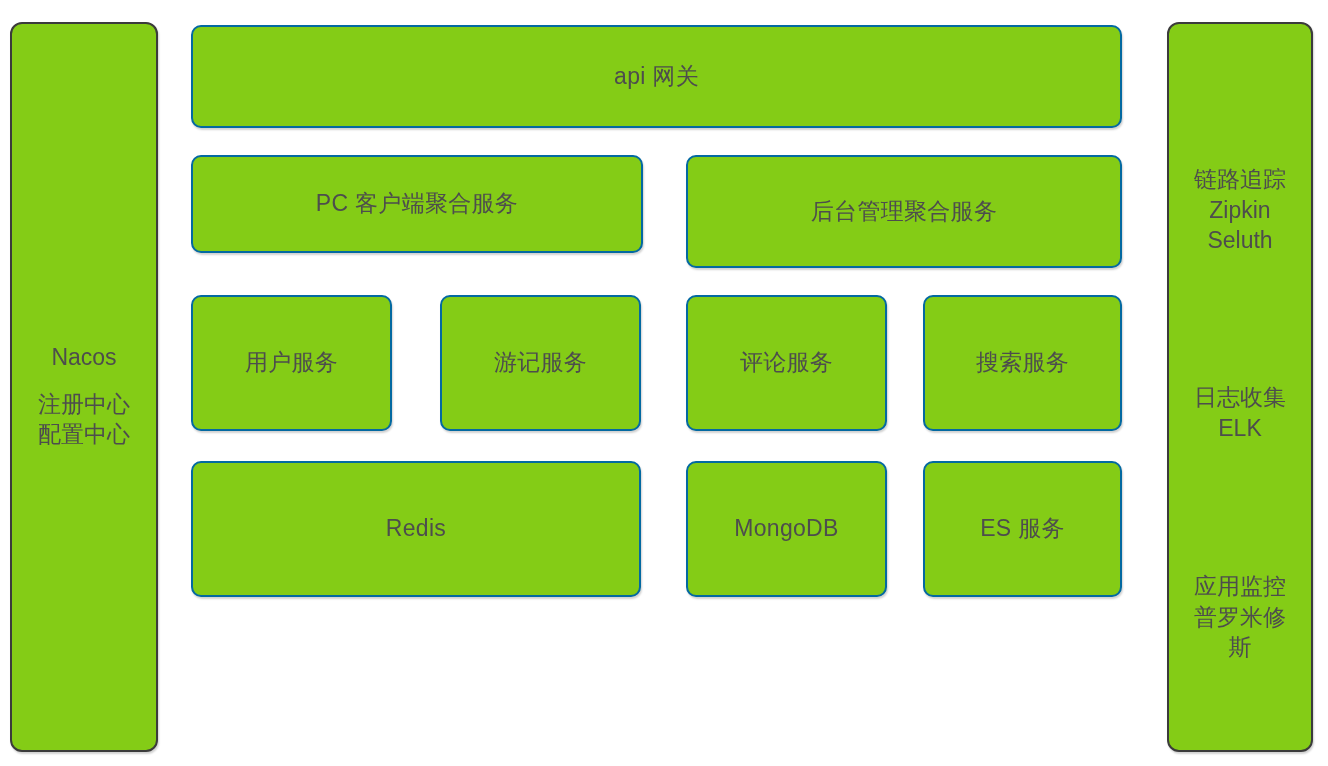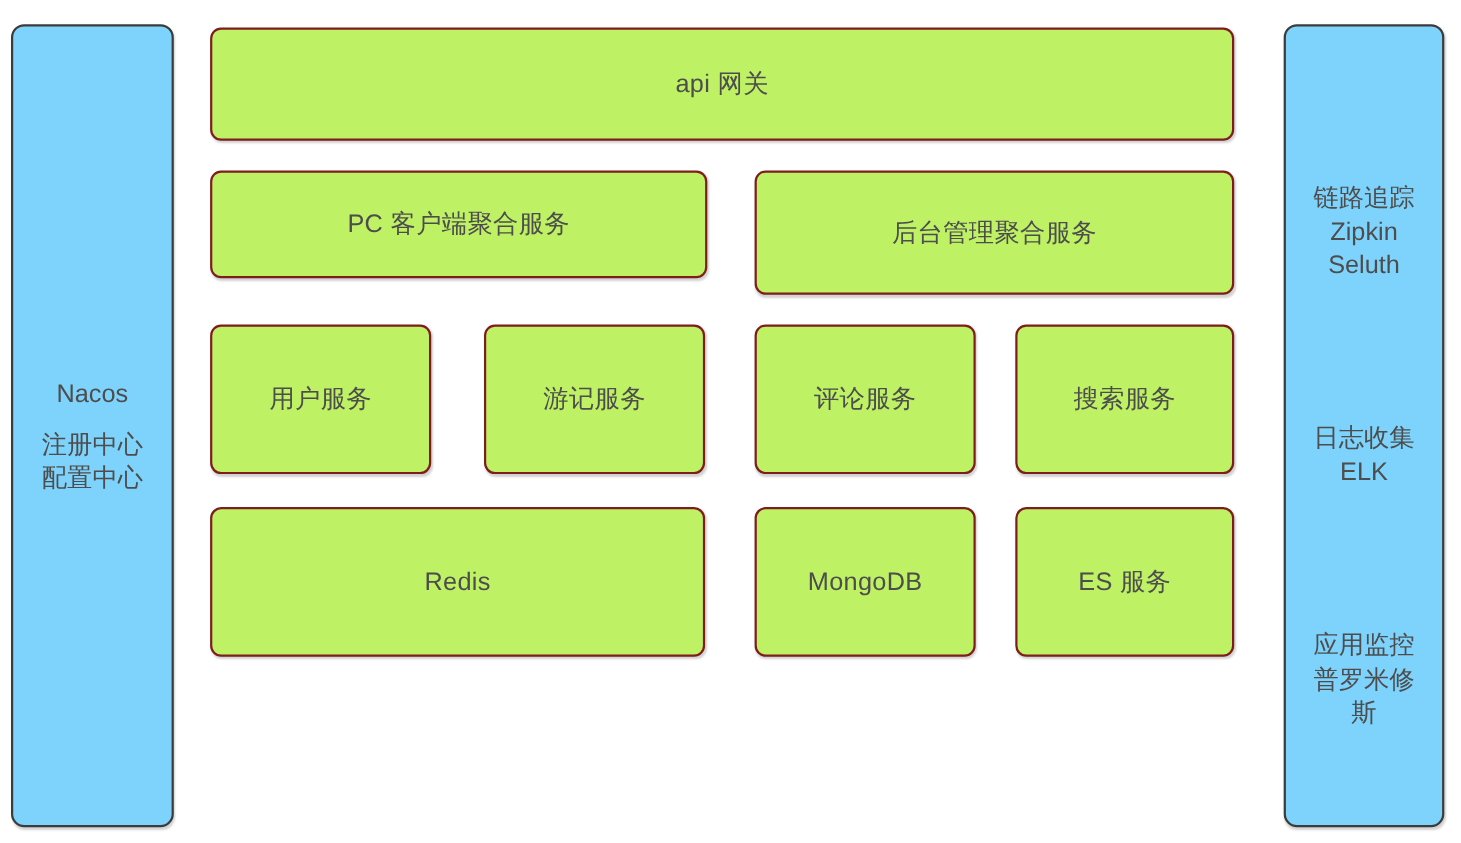--- a/index.html
+++ b/index.html
@@ -16,41 +16,41 @@
   }
   #canvas {
     position: relative;
     width: 1328px;
     height: 766px;
     background: #ffffff;
   }
   .node {
     position: absolute;
     box-sizing: border-box;
-    background: #bef264;
-    border: 2px solid #7f1d1d;
+    background: #84cc16;
+    border: 2px solid #0369a1;
     border-radius: 10px;
     box-shadow: 1px 2px 2px rgba(0,0,0,0.18);
     display: flex;
     align-items: center;
     justify-content: center;
     text-align: left;
   }
   .node .label {
     font-size: 23px;
     line-height: 1.28;
     color: #4d4d4d;
     letter-spacing: 0.3px;
     white-space: pre-line;
   }
   
   .panel {
     position: absolute;
     box-sizing: border-box;
-    background: #7dd3fc;
+    background: #84cc16;
     border: 2px solid #3b3b3b;
     border-radius: 12px;
     box-shadow: 1px 2px 2px rgba(0,0,0,0.18);
   }
   .panel-stack {
     position: absolute;
     left: 0;
     right: 0;
     display: flex;
     flex-direction: column;

